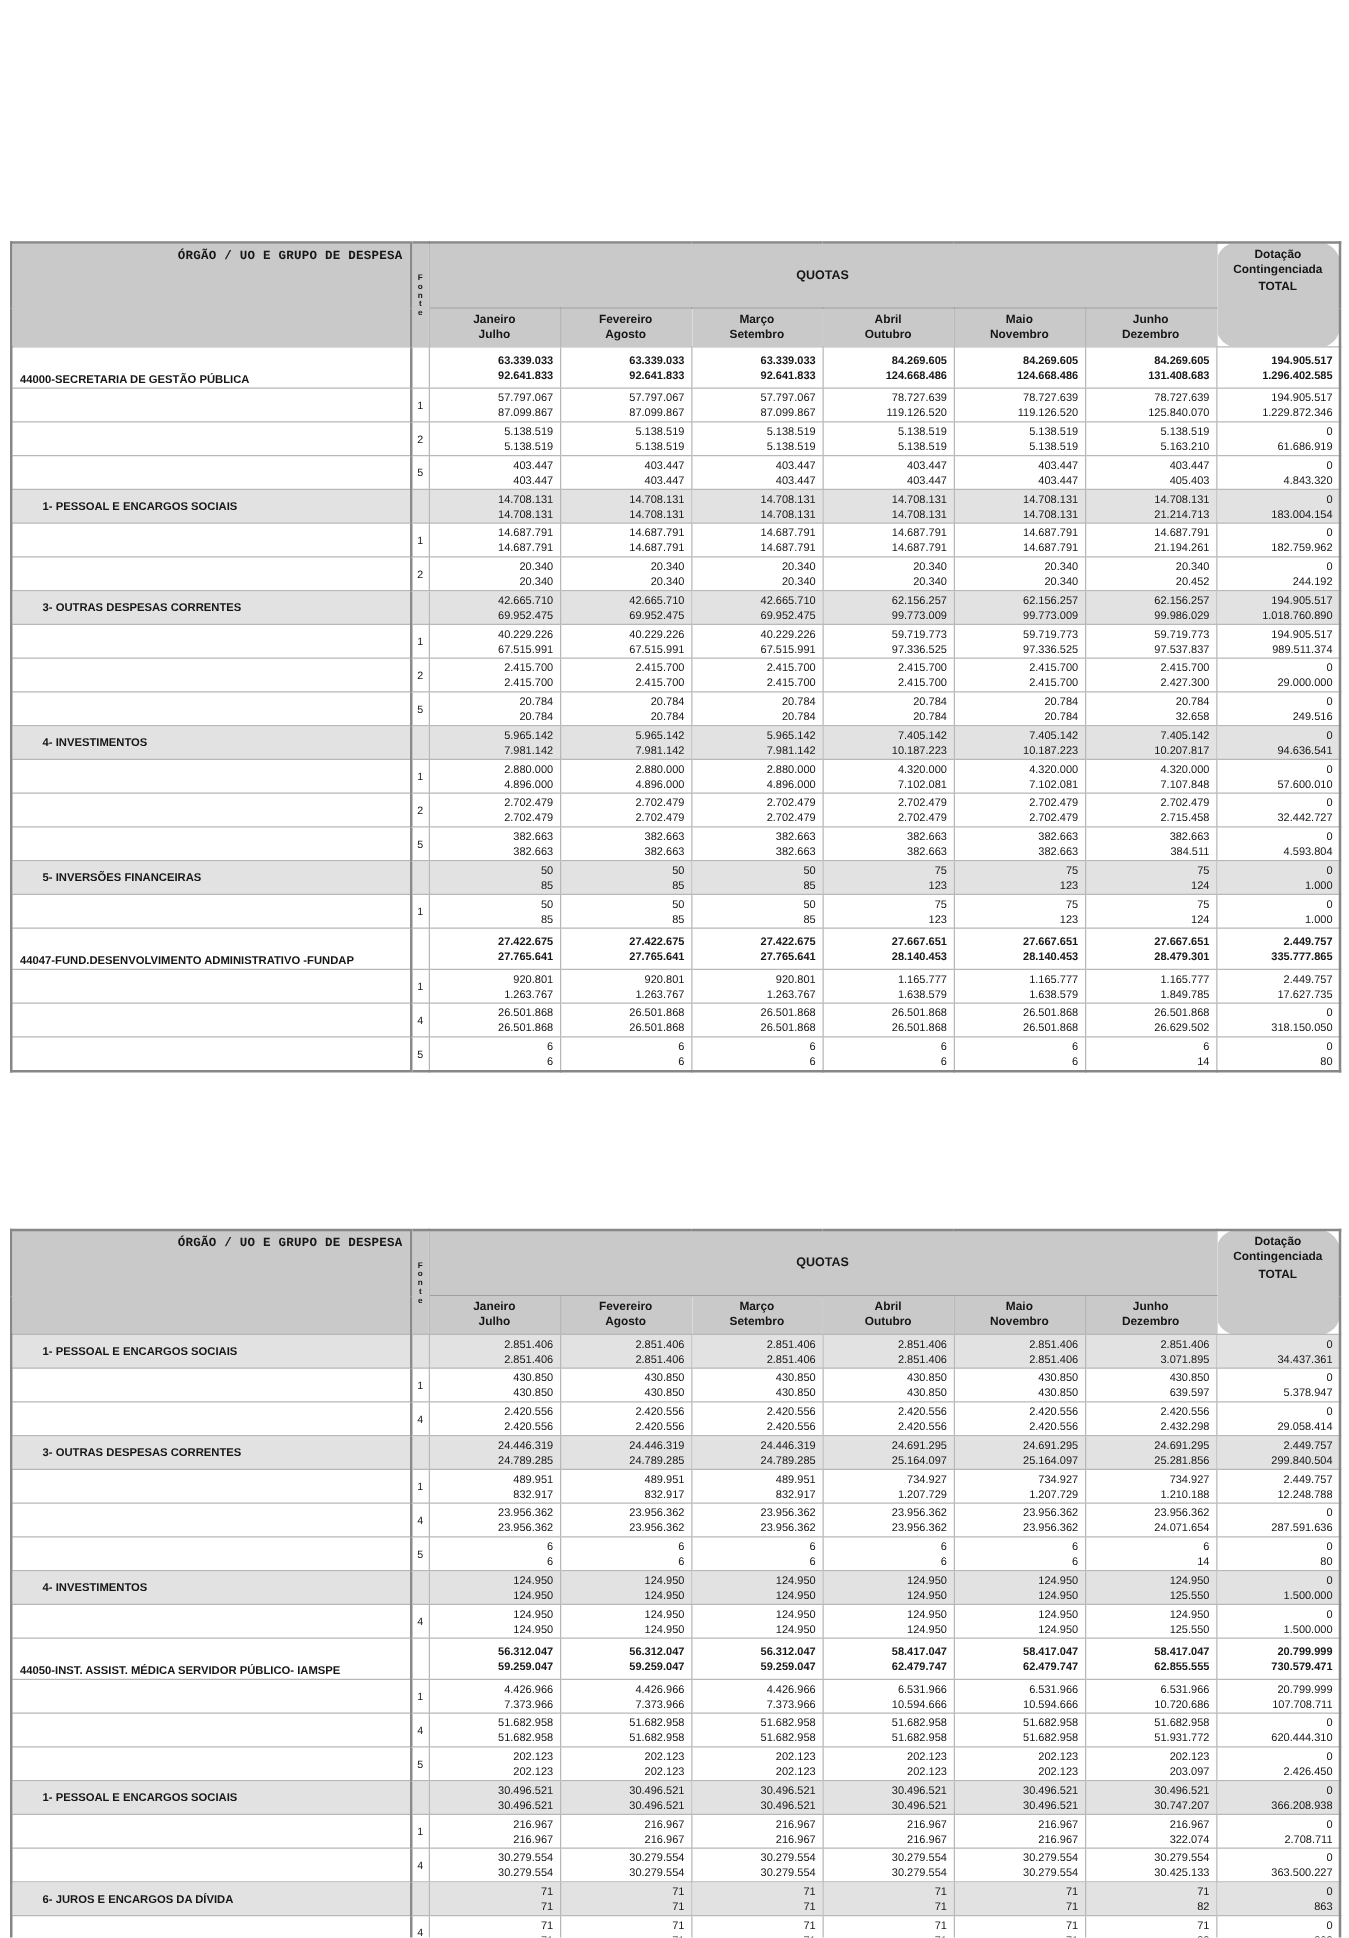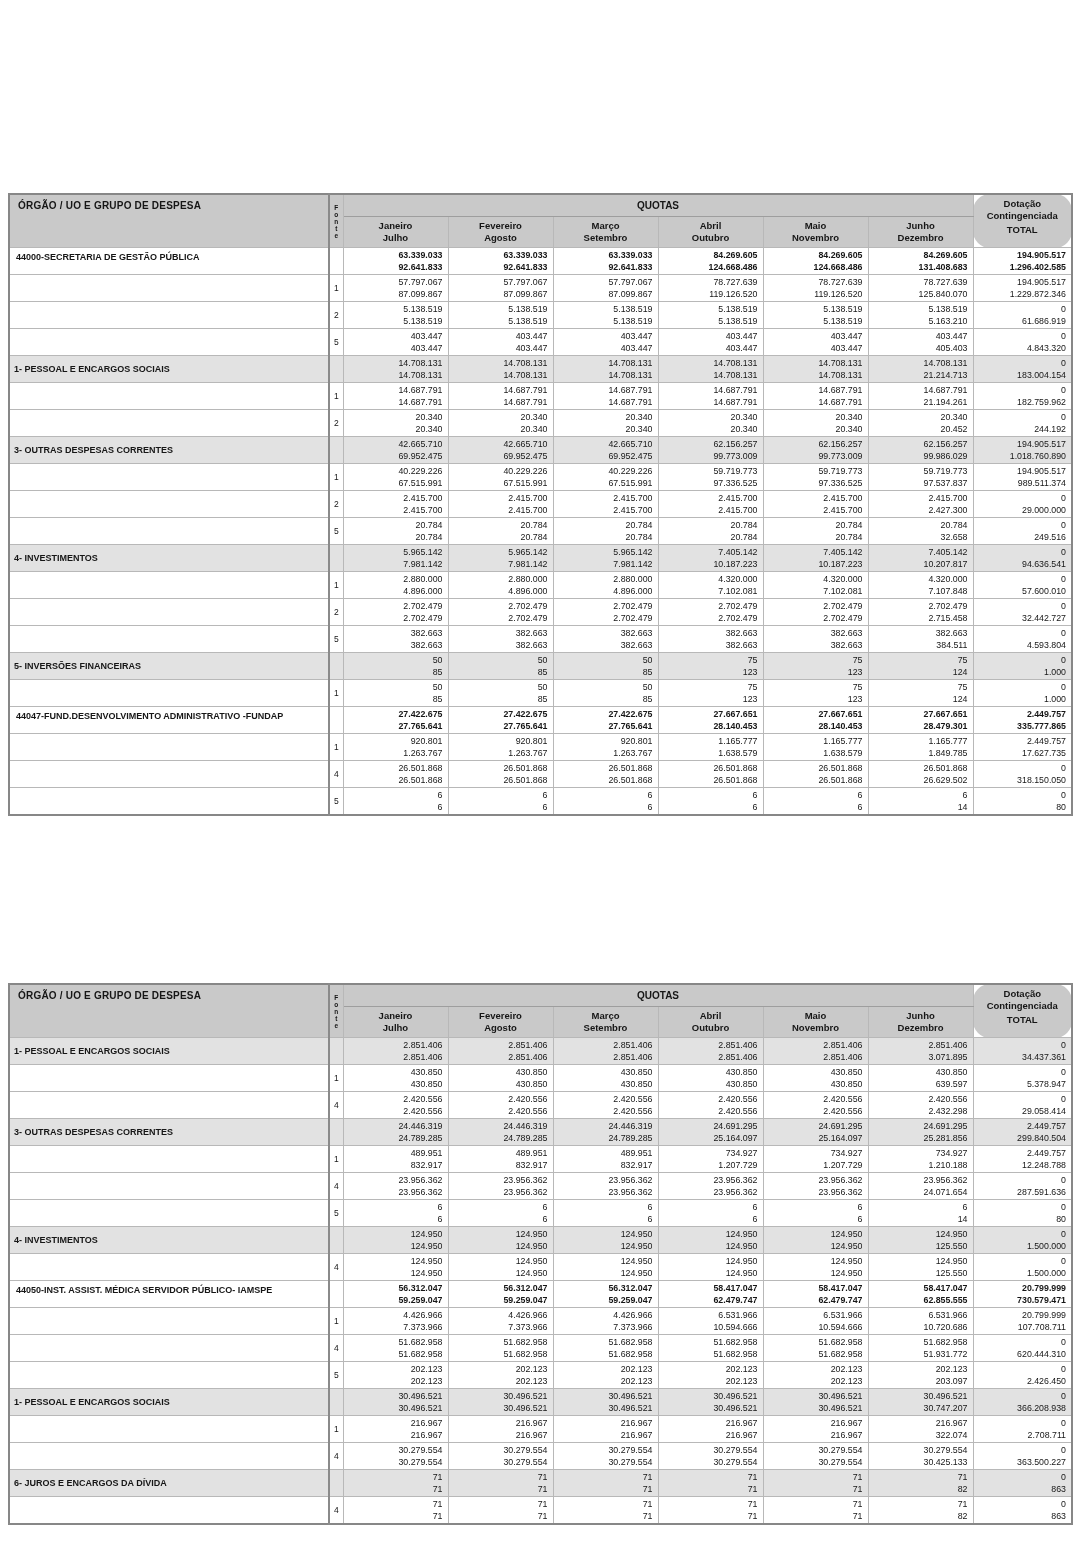--- a/index.html
+++ b/index.html
@@ -10,30 +10,30 @@
   }
   table.tbl{
     position:absolute;left:8px;width:1063px;
     border-collapse:collapse;table-layout:fixed;background:#fff;
     border:2px solid #878787;
   }
   #t1{top:193px;}
   #t2{top:983px;}
   .tbl th,.tbl td{border:1px solid #b8b8b8;padding:0;vertical-align:middle;overflow:hidden;}
   thead th{background:#c9c9c9;font-weight:bold;border-bottom:2px solid #6e6e6e;}
-  th.desc-h{text-align:left;vertical-align:top;padding:5px 6px 0 8px;font-size:10px;letter-spacing:.2px;}
+  th.desc-h{text-align:right;vertical-align:top;padding:5px 6px 0 8px;font-size:10px;letter-spacing:.2px;font-family:Liberation Mono, monospace;}
   th.fonte-h{border-left:2px solid #8a8a8a;font-size:6.5px;line-height:7px;font-weight:bold;text-align:center;padding:3px 0;}
   th.fonte-h div{height:7px;}
-  th.quotas-h{font-size:10px;border-bottom:1px solid #9e9e9e;padding:5px 0;}
+  th.quotas-h{font-size:10px;border-bottom:1px solid #9e9e9e;padding:20px 0;}
   th.month-h{font-size:9.5px;line-height:12px;padding:3px 0;}
   th.dota-h{font-size:9.5px;line-height:12px;padding:3px 4px;vertical-align:top;border-radius:17px;}
   th.dota-h .tot{margin-top:2px;}
   td.desc{font-size:9px;padding:2px 4px 2px 6px;}
-  tr.org td.desc{font-weight:bold;vertical-align:top;padding-top:4px;}
-  tr.group td.desc{font-weight:bold;padding-left:4px;}
+  tr.org td.desc{font-weight:bold;vertical-align:top;padding-top:20px;}
+  tr.group td.desc{font-weight:bold;padding-left:24px;}
   td.fonte{border-left:2px solid #8a8a8a;text-align:center;font-size:8.5px;}
   td.num{text-align:right;padding:2px 5px 1px 0;font-size:8.8px;white-space:nowrap;}
   td.num div{height:11.5px;line-height:11.5px;}
   tr.org td.num{font-weight:bold;}
   tr.group td{background:#e2e2e2;}
   tr{page-break-inside:avoid;}
 </style>
 </head>
 <body>
 

